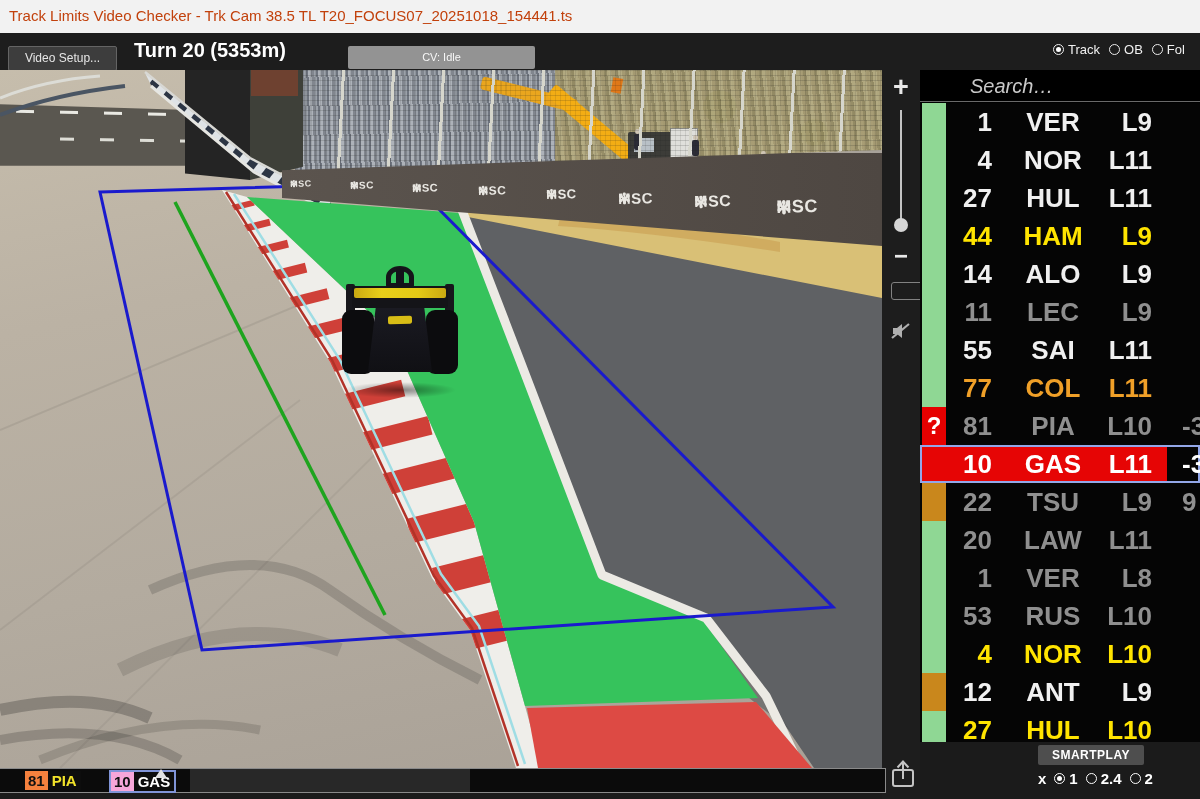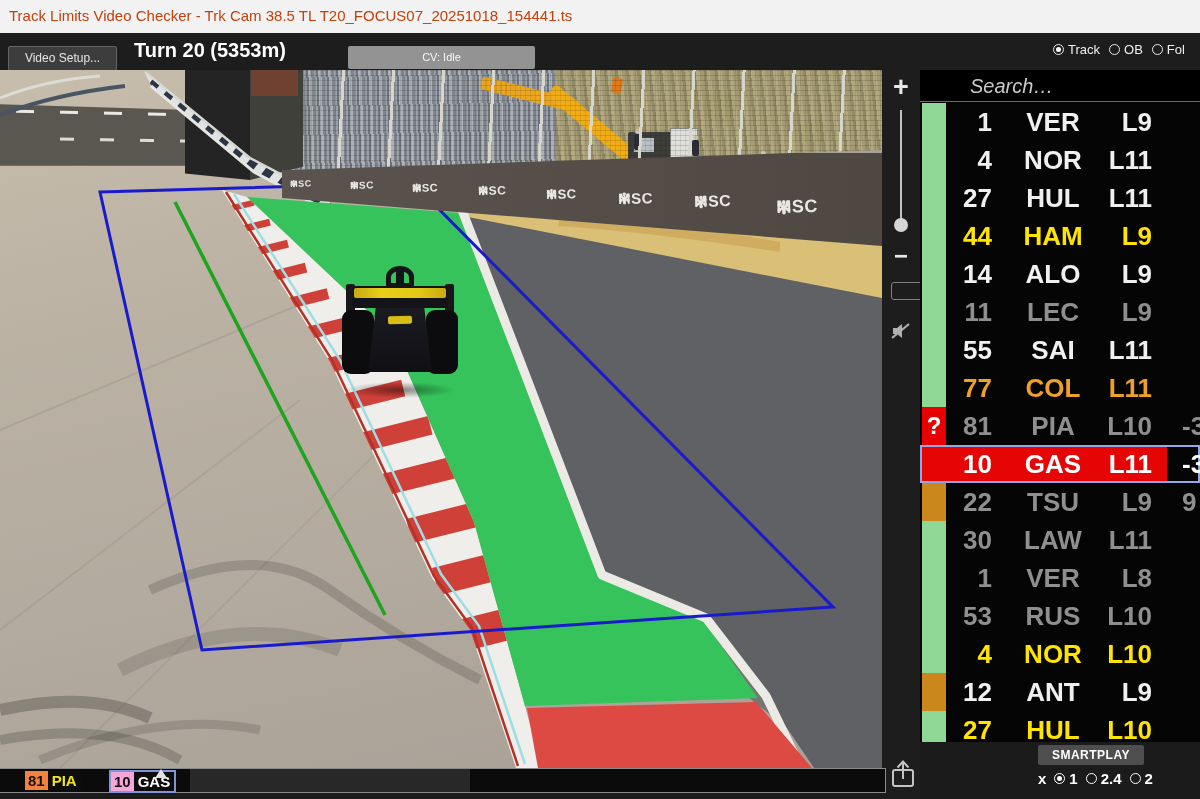--- a/index.html
+++ b/index.html
@@ -393,21 +393,21 @@
         </div>
       <div class="drow row-gray">
           <span class="badge b-orange"></span>
           <span class="dn">22</span>
           <span class="dm">TSU</span>
           <span class="dl">L9</span>
           <span class="dx">9</span>
         </div>
       <div class="drow row-gray">
           <span class="badge b-green"></span>
-          <span class="dn">30</span>
+          <span class="dn">20</span>
           <span class="dm">LAW</span>
           <span class="dl">L11</span>
           <span class="dx"></span>
         </div>
       <div class="drow row-gray">
           <span class="badge b-green"></span>
           <span class="dn">1</span>
           <span class="dm">VER</span>
           <span class="dl">L8</span>
           <span class="dx"></span>

